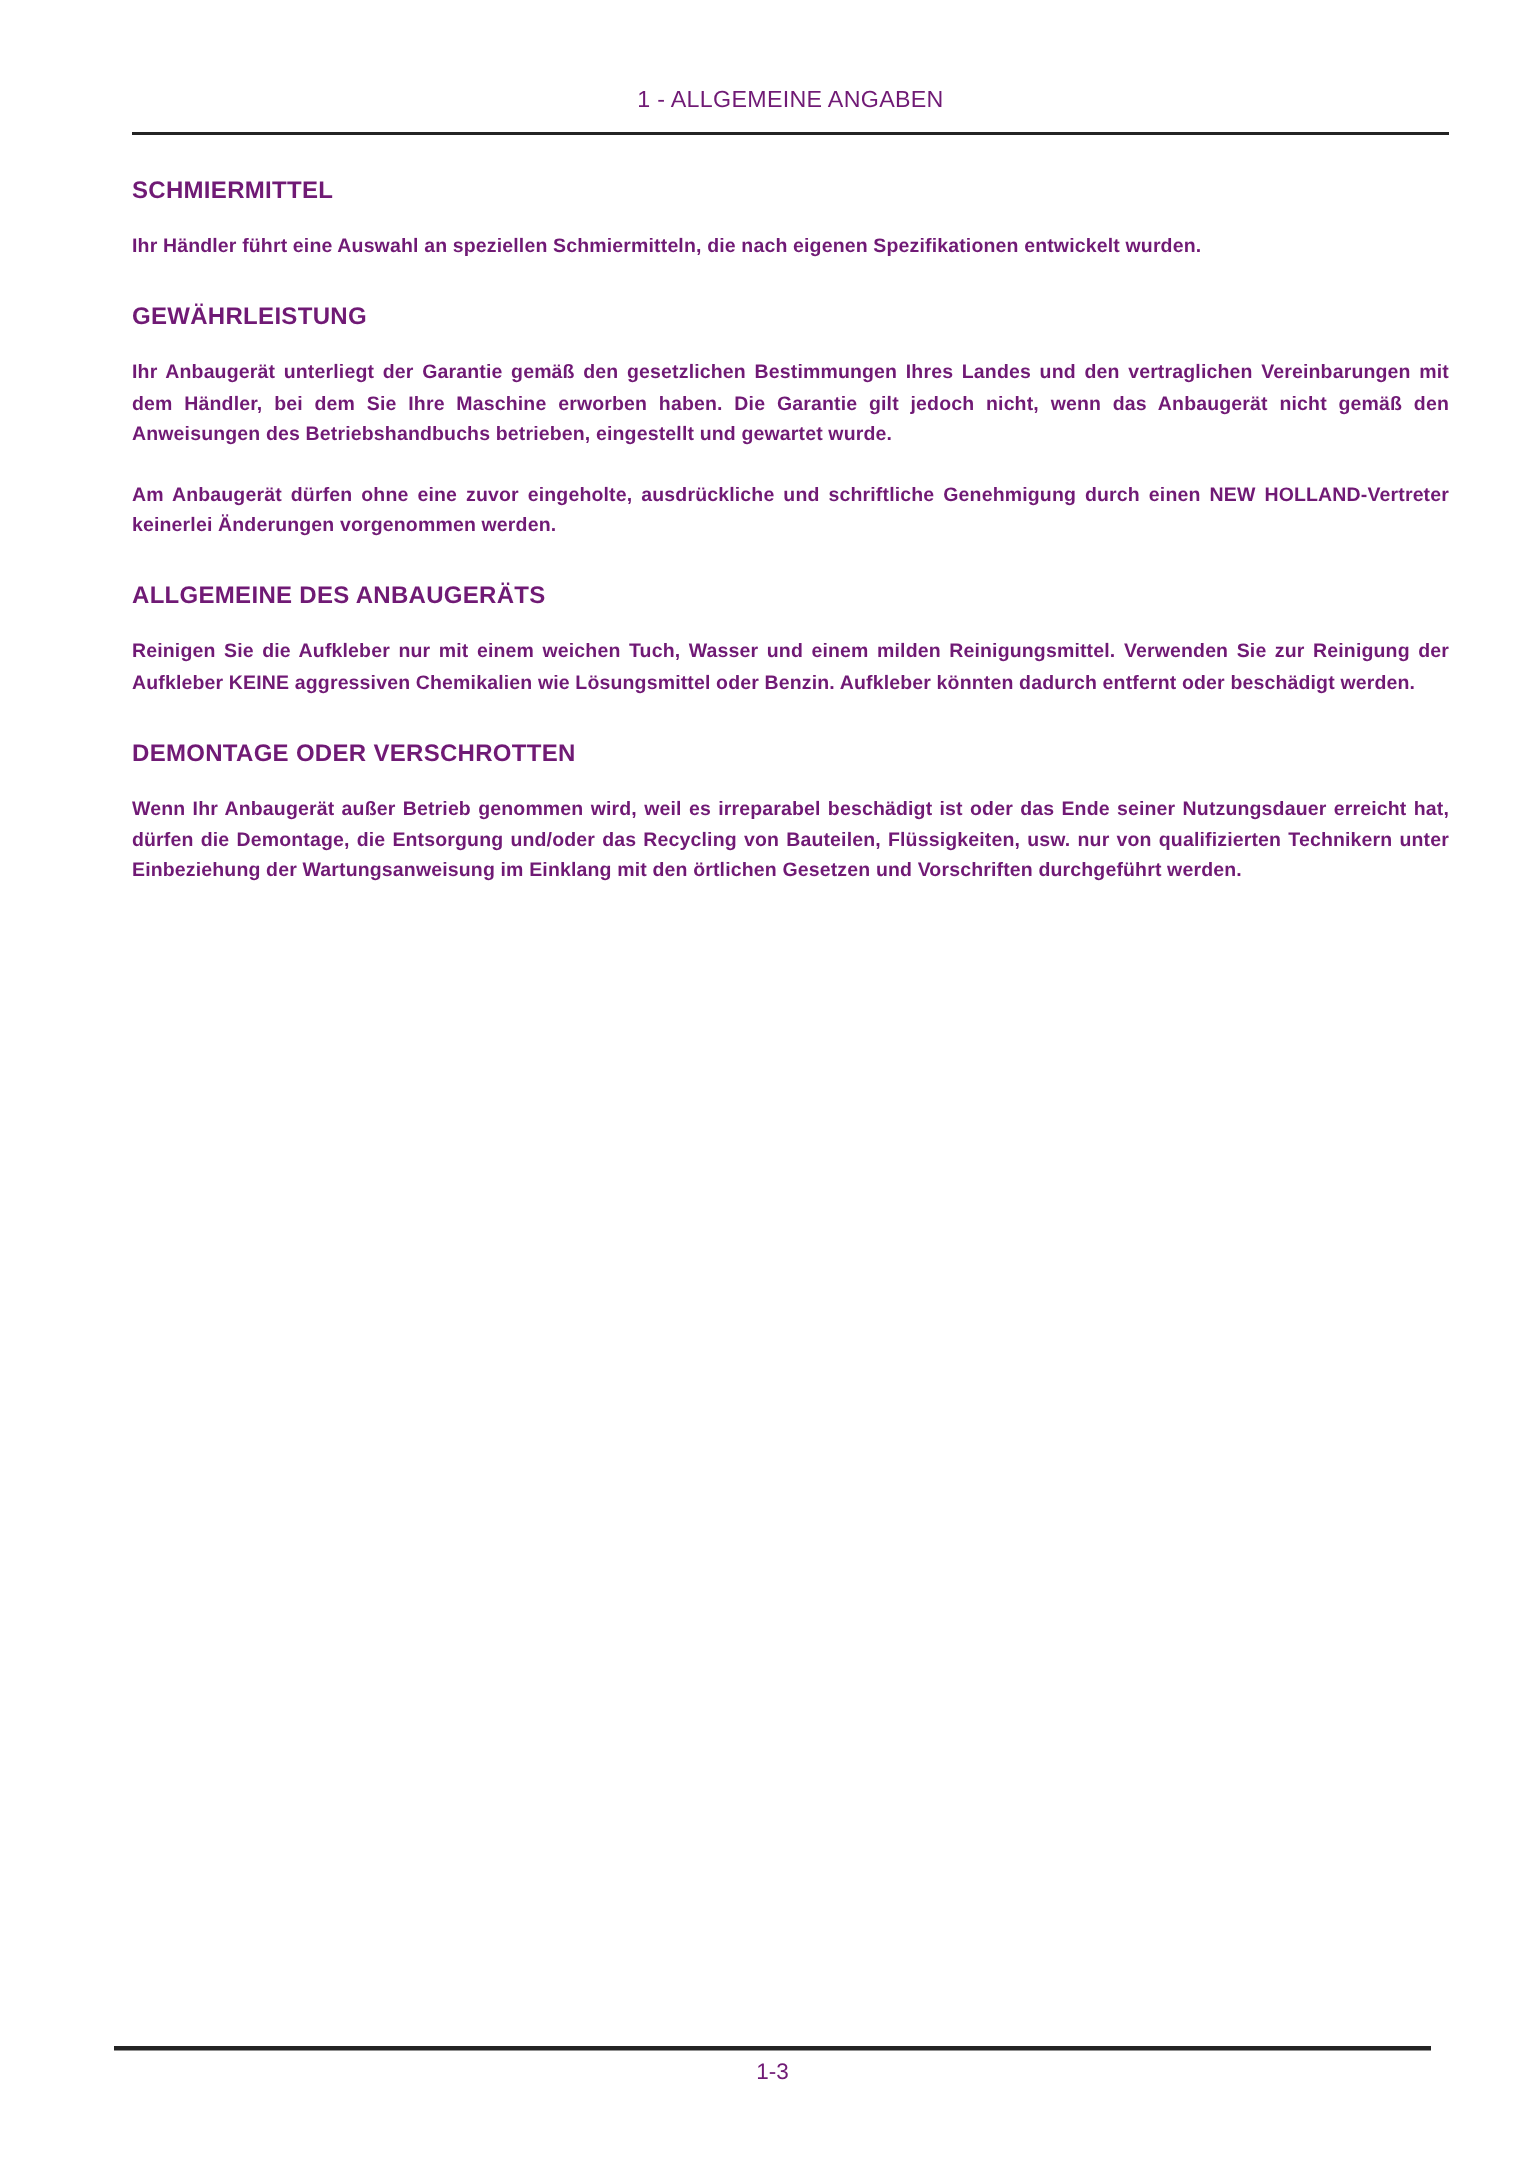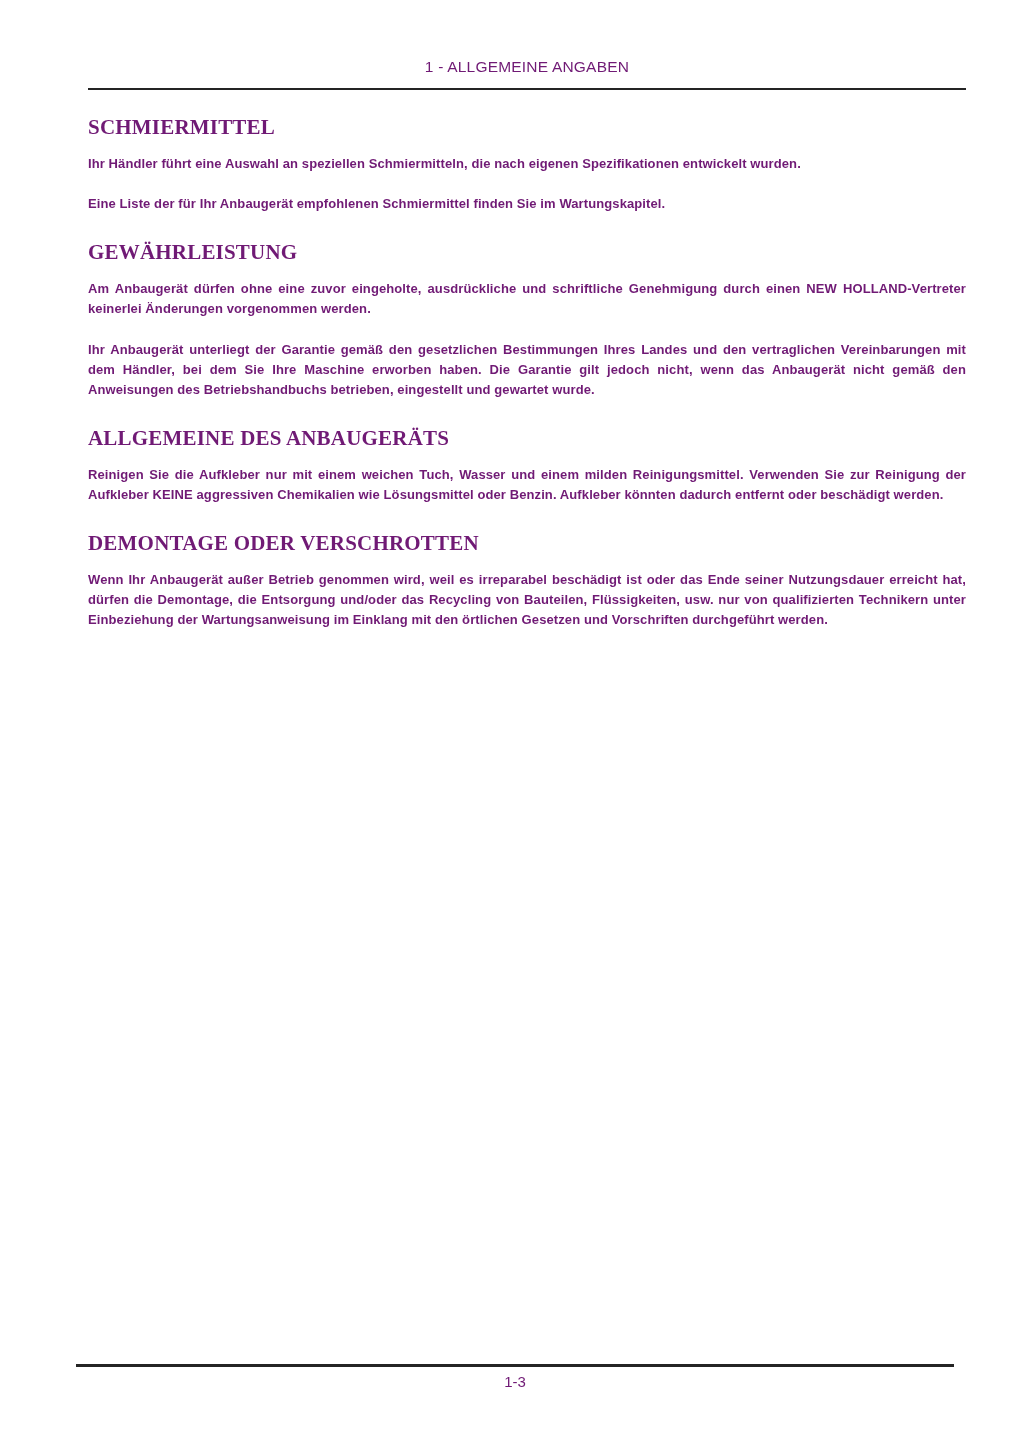--- a/index.html
+++ b/index.html
@@ -35,26 +35,25 @@
   .rule {
     background: #242424;
     border: none;
   }
   .header-rule {
     margin-top: 12px;
     height: 2px;
   }
   section { margin: 0; }
   h2 {
-    font-size: 21px;
+    font-size: 16px;
     font-weight: bold;
     letter-spacing: 0.2px;
     margin: 26px 0 15px 0;
     line-height: 23px;
-    font-family: Liberation Serif, serif;
   }
   p {
     font-size: 13px;
     line-height: 20.4px;
     text-align: justify;
     margin: 0 0 20px 0;
     letter-spacing: 0.1px;
     font-weight: bold;
   }
   .footer {
@@ -80,27 +79,26 @@
   <div class="content">
 
     <div class="running-header">
       <div class="header-title">1 - ALLGEMEINE ANGABEN</div>
       <div class="rule header-rule"></div>
     </div>
 
     <section>
       <h2>SCHMIERMITTEL</h2>
       <p>Ihr Händler führt eine Auswahl an speziellen Schmiermitteln, die nach eigenen Spezifikationen entwickelt wurden.</p>
-      <p>Eine Liste der für Ihr Anbaugerät empfohlenen Schmiermittel finden Sie im Wartungskapitel.</p>
     </section>
 
     <section>
       <h2>GEWÄHRLEISTUNG</h2>
+      <p>Ihr Anbaugerät unterliegt der Garantie gemäß den gesetzlichen Bestimmungen Ihres Landes und den vertraglichen Vereinbarungen mit dem Händler, bei dem Sie Ihre Maschine erworben haben. Die Garantie gilt jedoch nicht, wenn das Anbaugerät nicht gemäß den Anweisungen des Betriebshandbuchs betrieben, eingestellt und gewartet wurde.</p>
       <p>Am Anbaugerät dürfen ohne eine zuvor eingeholte, ausdrückliche und schriftliche Genehmigung durch einen NEW HOLLAND-Vertreter keinerlei Änderungen vorgenommen werden.</p>
-      <p>Ihr Anbaugerät unterliegt der Garantie gemäß den gesetzlichen Bestimmungen Ihres Landes und den vertraglichen Vereinbarungen mit dem Händler, bei dem Sie Ihre Maschine erworben haben. Die Garantie gilt jedoch nicht, wenn das Anbaugerät nicht gemäß den Anweisungen des Betriebshandbuchs betrieben, eingestellt und gewartet wurde.</p>
     </section>
 
     <section>
       <h2>ALLGEMEINE DES ANBAUGERÄTS</h2>
       <p>Reinigen Sie die Aufkleber nur mit einem weichen Tuch, Wasser und einem milden Reinigungsmittel. Verwenden Sie zur Reinigung der Aufkleber KEINE aggressiven Chemikalien wie Lösungsmittel oder Benzin. Aufkleber könnten dadurch entfernt oder beschädigt werden.</p>
     </section>
 
     <section>
       <h2>DEMONTAGE ODER VERSCHROTTEN</h2>
       <p>Wenn Ihr Anbaugerät außer Betrieb genommen wird, weil es irreparabel beschädigt ist oder das Ende seiner Nutzungsdauer erreicht hat, dürfen die Demontage, die Entsorgung und/oder das Recycling von Bauteilen, Flüssigkeiten, usw. nur von qualifizierten Technikern unter Einbeziehung der Wartungsanweisung im Einklang mit den örtlichen Gesetzen und Vorschriften durchgeführt werden.</p>

